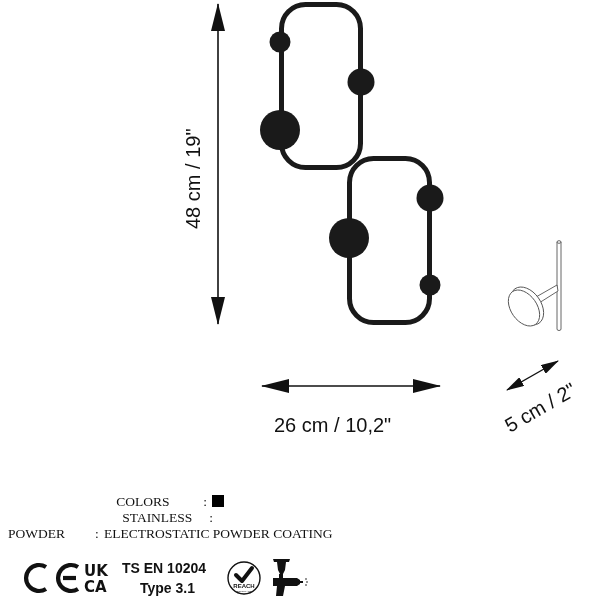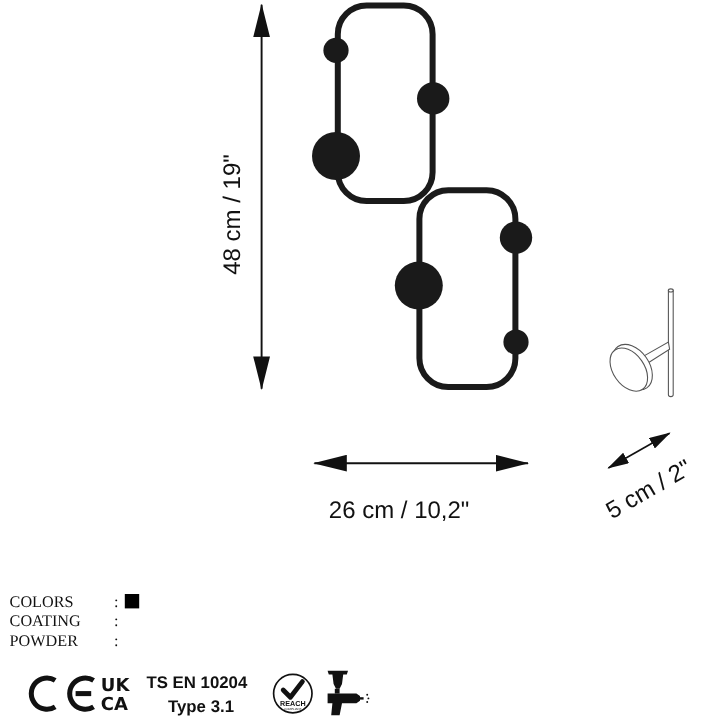--- a/index.html
+++ b/index.html
@@ -4,21 +4,21 @@
   <style>
     html, body { margin: 0; padding: 0; background: #ffffff; }
     body { width: 600px; height: 600px; position: relative; overflow: hidden; }
     #stage { position: absolute; left: 0; top: 0; width: 600px; height: 600px; }
     .dim-text { font-family: "Liberation Sans", sans-serif; font-size: 20px; fill: #111; }
     .specs {
       position: absolute; left: 8px; top: 494px;
       font-family: "Liberation Serif", serif; font-size: 13.5px; color: #111;
       line-height: 16px;
     }
-    .spec-row { display: flex; height: 16px; white-space: nowrap; }
+    .spec-row { display: flex; height: 16px; white-space: nowrap; justify-content: center; }
     .spec-label { width: 87px; }
     .spec-colon { width: 9px; }
     .swatch { display: inline-block; width: 12px; height: 12px; margin-top: 1px; }
   </style>
 </head>
 <body>
 
 <svg id="stage" width="600" height="600" viewBox="0 0 600 600" xmlns="http://www.w3.org/2000/svg">
   <defs>
     <marker id="ah" markerWidth="10" markerHeight="10" refX="9" refY="5" orient="auto-start-reverse" markerUnits="userSpaceOnUse" viewBox="0 0 10 10">
@@ -98,20 +98,21 @@
   </g>
 </svg>
 
 <div class="specs">
   <div class="spec-row">
     <span class="spec-label">COLORS</span>
     <span class="spec-colon">:</span>
     <span class="swatch" style="background:#000;"></span>
   </div>
   <div class="spec-row">
-    <span class="spec-label">COATING</span>
+    <span class="spec-label">STAINLESS</span>
     <span class="spec-colon">:</span>
   </div>
   <div class="spec-row">
     <span class="spec-label">POWDER</span>
     <span class="spec-colon">:</span>
+    <span>ELECTROSTATIC POWDER COATING</span>
   </div>
 </div>
 
 </body></html>

